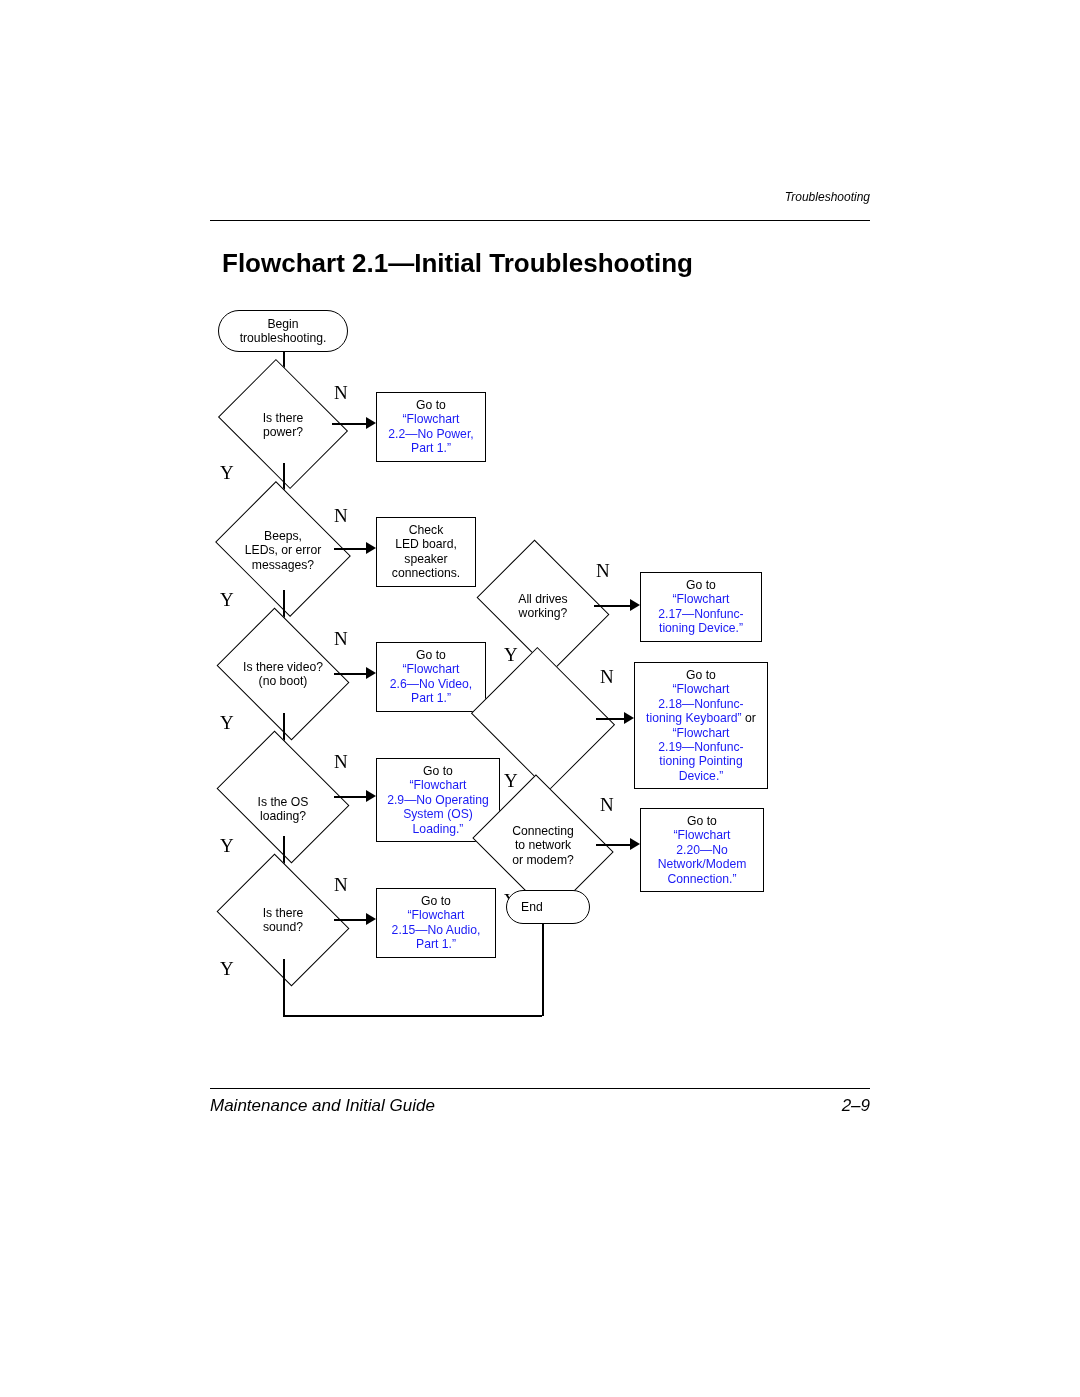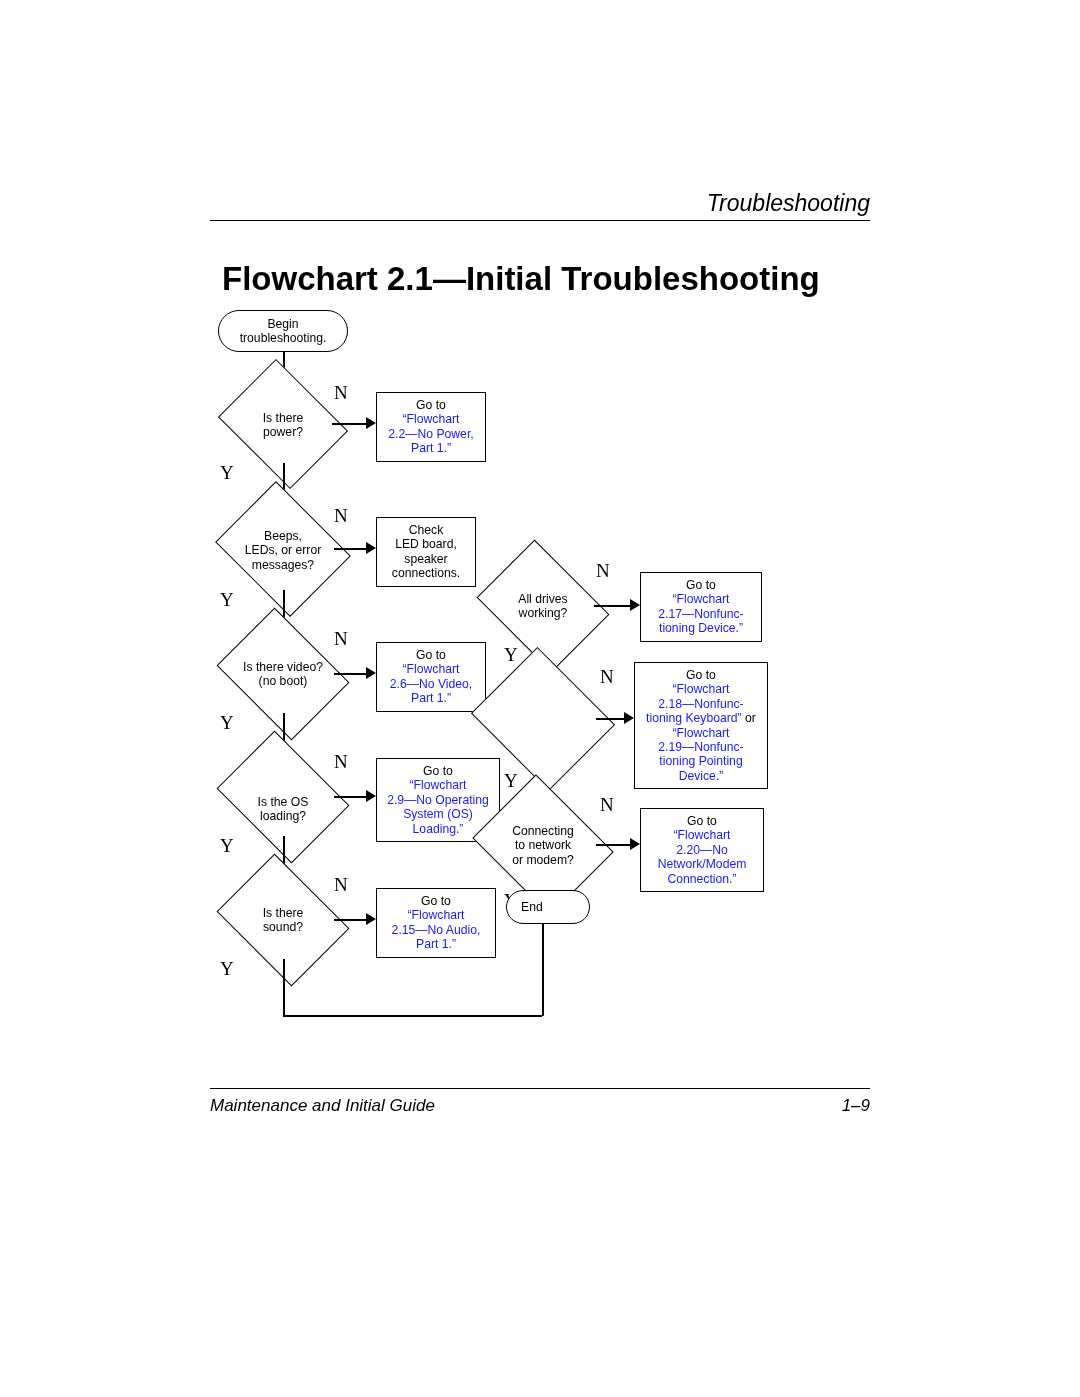--- a/index.html
+++ b/index.html
@@ -4,30 +4,30 @@
 <style>
   html,body{margin:0;padding:0;background:#fff;}
   .page{
     width:1080px;height:1397px;box-sizing:border-box;
     padding:170px 160px 0 210px;
     font-family:Arial,Helvetica,sans-serif;
     position:relative;color:#000;
   }
   .running-head{
     position:absolute;top:190px;right:210px;
-    font-style:italic;font-size:23px;
+    font-style:italic;font-size:12px;
   }
   hr.rule{
     border:none;border-top:1.5px solid #000;margin:0;
   }
   .rule-top{position:absolute;left:210px;right:210px;top:220px;}
   .rule-bot{position:absolute;left:210px;right:210px;top:1088px;}
   .title{
-    position:absolute;left:222px;top:260px;
-    font-weight:bold;font-size:33px;
+    position:absolute;left:222px;top:248px;
+    font-weight:bold;font-size:26px;
   }
   .footer-left{
     position:absolute;left:210px;top:1096px;
     font-style:italic;font-size:17px;
   }
   .footer-right{
     position:absolute;right:210px;top:1096px;
     font-style:italic;font-size:17px;
   }
   .chart{
@@ -197,14 +197,14 @@
       <span class="link">“Flowchart<br>2.20—No<br>Network/Modem<br>Connection.”</span>
     </div>
     <div class="arrow-down" style="left:332px;top:602px;"></div>
 
     <div class="term" style="left:296px;top:580px;width:84px;height:34px;justify-content:flex-start;padding-left:14px;">End</div>
 
   </div>
 
   <hr class="rule rule-bot">
   <div class="footer-left">Maintenance and Initial Guide</div>
-  <div class="footer-right">1–9</div>
+  <div class="footer-right">2–9</div>
 </div>
 
 </body></html>

